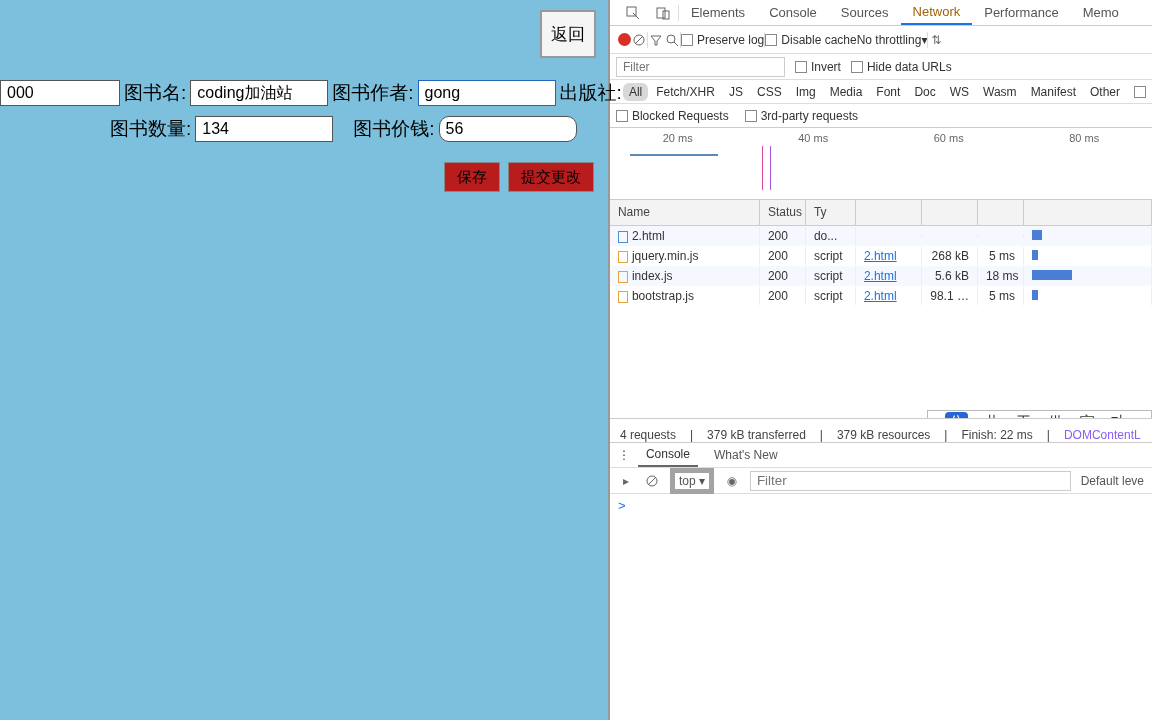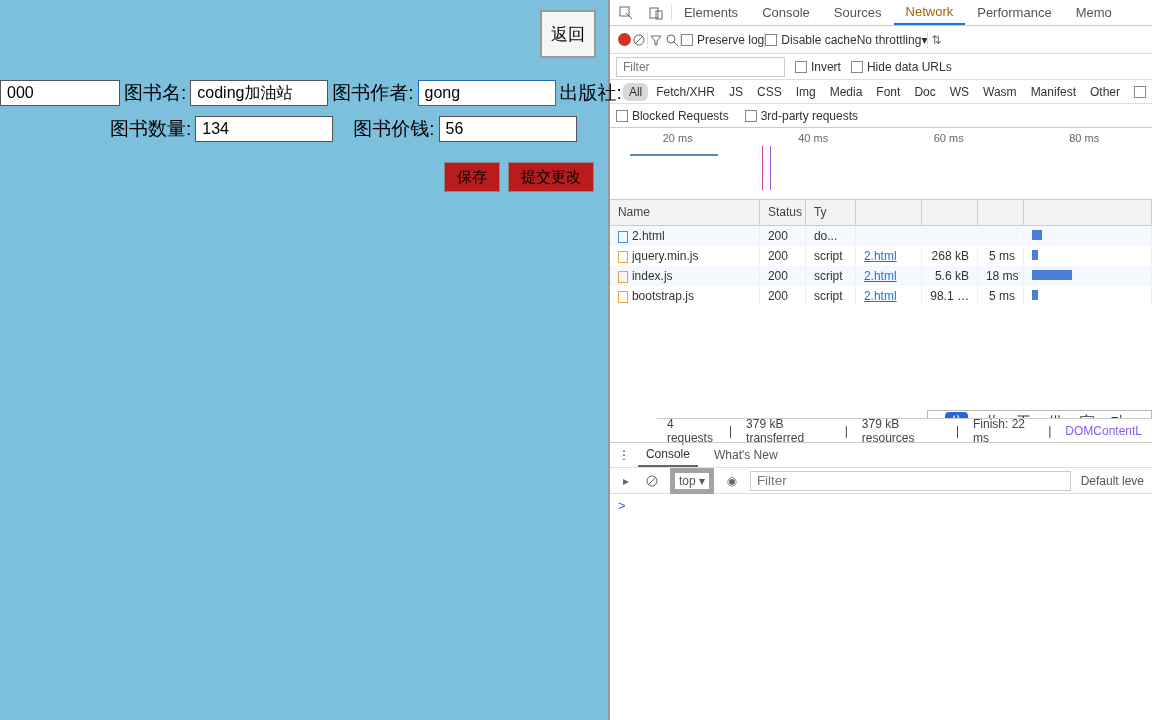--- a/index.html
+++ b/index.html
@@ -9,27 +9,27 @@
 .left-panel { width: 688px; height: 100%; background: #7dc0de; position: relative; border-right: 2px solid #999; }
 .back-btn { position: absolute; top: 10px; right: 12px; width: 56px; height: 48px; background: #f5f5f5; border: 2px solid #999; font-size: 17px; cursor: pointer; }
 .form-area { position: absolute; top: 78px; left: 0; right: 8px; }
 .form-row { display: flex; align-items: center; margin-bottom: 6px; height: 30px; }
 .form-label { font-size: 19px; color: #000; margin: 0 4px; white-space: nowrap; }
 .form-input { height: 26px; border: 1.5px solid #555; background: #fff; padding: 0 6px; font-size: 16px; }
 .in-id { width: 120px; }
 .in-name { width: 138px; }
 .in-author { width: 138px; border-color: #2266bb; }
 .in-qty { width: 138px; }
-.in-price { width: 138px; }
+.in-price { width: 138px; border-radius: 10px; }
 .btn-row { position: absolute; top: 162px; right: 14px; display: flex; gap: 8px; }
 .save-btn, .submit-btn { height: 30px; padding: 0 12px; background: #b91c1c; border: 1.5px solid #888; font-size: 15px; cursor: pointer; }
 
 
 .right-panel { flex: 1; height: 100%; background: #fff; display: flex; flex-direction: column; font-size: 12px; color: #333; }
-.dt-tabs { display: flex; align-items: center; height: 26px; border-bottom: 1px solid #ccc; padding-left: 1px; gap: 0; }
+.dt-tabs { display: flex; align-items: center; height: 26px; border-bottom: 1px solid #ccc; padding-left: 8px; gap: 0; }
 .dt-tab-icon { width: 18px; height: 16px; margin: 0 6px; display: flex; align-items: center; justify-content: center; }
 .dt-tab { padding: 4px 12px; font-size: 13px; color: #555; cursor: pointer; }
 .dt-tab.active { color: #a16207; border-bottom: 2px solid #1a73e8; }
 
 .net-toolbar { display: flex; align-items: center; height: 28px; border-bottom: 1px solid #ddd; padding: 0 8px; }
 .rec-dot { width: 13px; height: 13px; border-radius: 50%; background: #d93025; }
 .tb-icon { width: 16px; height: 16px; display: flex; align-items: center; justify-content: center; color: #666; }
 .tb-sep { width: 1px; height: 16px; background: #ddd; }
 .chk-label { display: flex; align-items: center; gap: 4px; font-size: 12px; color: #333; }
 .chk-box { width: 12px; height: 12px; border: 1px solid #888; background: #fff; }
@@ -67,21 +67,21 @@
 .fi-js { border-color: #e8a33d; }
 .initiator { color: #1a73e8; text-decoration: underline; }
 .wf-bar { display: inline-block; height: 10px; background: #4a7dd6; }
 
 
 .ime-overlay { position: absolute; top: 210px; right: 0; display: flex; align-items: center; height: 24px; background: #fff; border: 1px solid #bbb; z-index: 50; font-size: 15px; padding: 0 4px; }
 .ime-item { margin: 0 4px; }
 .ime-num { color: #888; font-size: 12px; margin-right: 2px; }
 .ime-sel { background: #2866d8; color: #fff; border-radius: 4px; padding: 1px 4px; }
 
-.summary { height: 24px; display: flex; align-items: center; border-top: 1px solid #ccc; padding: 0 10px; gap: 14px; font-size: 12px; color: #444; margin-left: 47px; }
+.summary { height: 24px; display: flex; align-items: flex-end; border-top: 1px solid #ccc; padding: 0 10px; gap: 14px; font-size: 12px; color: #444; }
 .summary .dcl { color: #8b5cf6; }
 
 .console-tabs { display: flex; align-items: center; height: 26px; border-top: 1px solid #ccc; border-bottom: 1px solid #ddd; padding: 0 8px; gap: 8px; }
 .ct-item { padding: 4px 8px; font-size: 12px; color: #555; }
 .ct-item.active { color: #333; border-bottom: 2px solid #666; }
 
 .console-tb { display: flex; align-items: center; height: 26px; border-bottom: 1px solid #ddd; padding: 0 8px; gap: 10px; font-size: 12px; color: #555; }
 .ctb-select { border: 5px solid #a3a3a3; padding: 1px 4px; }
 .ctb-filter { flex: 1; border: 1px solid #ccc; height: 20px; padding: 0 6px; color: #888; }
 

